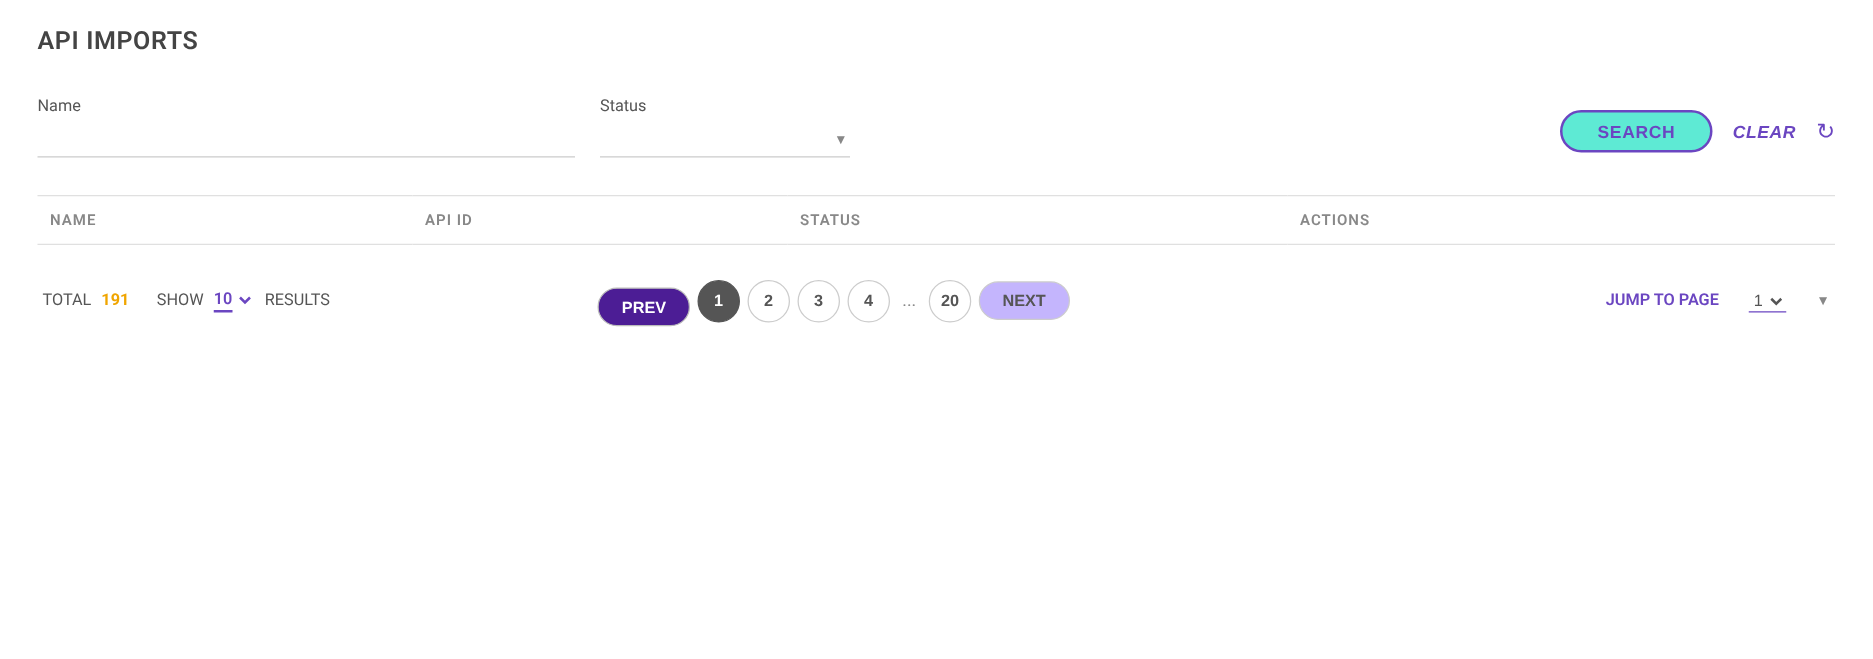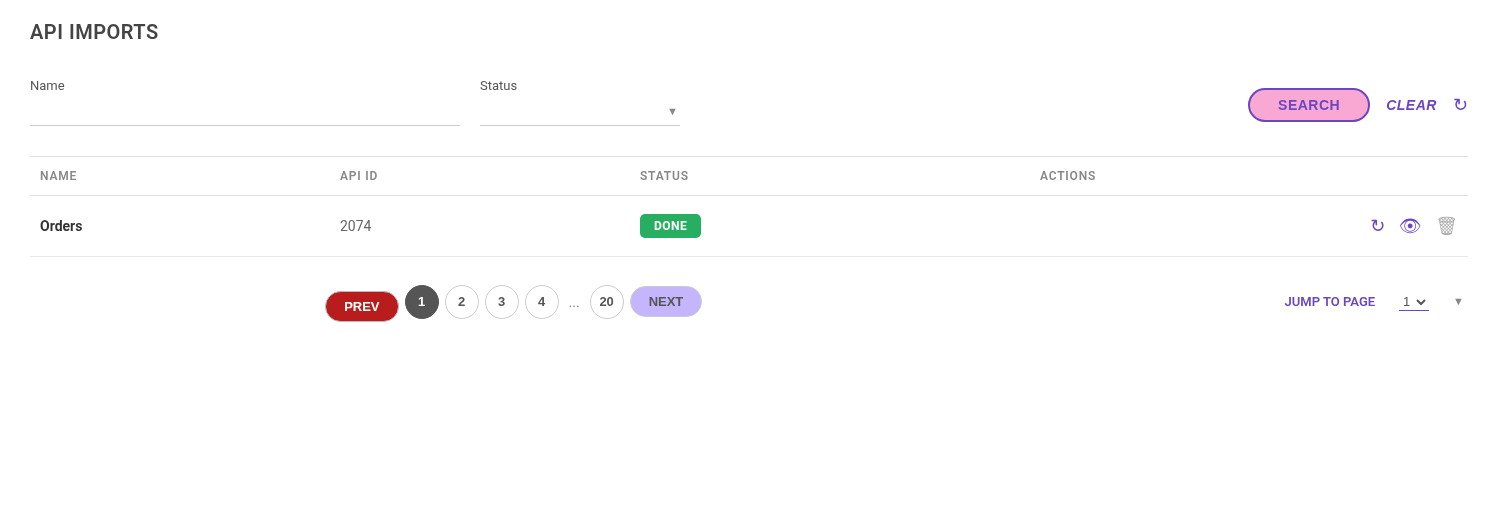--- a/index.html
+++ b/index.html
@@ -76,21 +76,21 @@
       display: flex;
       align-items: center;
       gap: 16px;
       margin-left: auto;
       padding-bottom: 4px;
     }
 
     .btn-search {
       border: 2px solid #6b46c1;
       border-radius: 20px;
-      background: #f9a8d4;
+      background: #5eead4;
       color: #6b46c1;
       font-size: 14px;
       font-weight: 600;
       padding: 7px 28px;
       cursor: pointer;
       letter-spacing: 0.5px;
     }
 
     .btn-clear {
       background: none;
@@ -238,21 +238,21 @@
       background: #d0d0d0;
       color: #888;
       border-radius: 20px;
       padding: 7px 18px;
       font-size: 13px;
       font-weight: 600;
       cursor: pointer;
     }
 
     .btn-prev {
-      background: #b91c1c;
+      background: #4c1d95;
       color: #fff;
       border-color: #bbb;
       margin-top: 10px;
     }
 
     .btn-next {
       background: #c4b5fd;
       color: #555;
       border-color: #ccc;
       text-align: right;
@@ -349,36 +349,38 @@
 <table class="table-container">
   <thead>
     <tr>
       <th style="width:300px">NAME</th>
       <th style="width:300px">API ID</th>
       <th style="width:400px">STATUS</th>
       <th class="actions-col">ACTIONS</th>
     </tr>
   </thead>
   <tbody id="table-body">
-  <tr>
-      <td class="name-cell">Orders</td>
-      <td class="api-id-cell">2074</td>
-      <td>
-        <span class="badge-done">DONE</span>
-      </td>
-      <td class="actions-cell">
-        <button class="action-btn sync" title="Sync">↻</button>
-        <button class="action-btn view" title="View">👁</button>
-        <button class="action-btn delete" title="Delete">🗑</button>
-      </td>
-    </tr>
     </tbody>
 </table>
 
 <div class="pagination-row">
+  <div class="pagination-info">
+    <span>TOTAL</span>
+    <span class="total-count">191</span>
+    <span style="margin-left:14px">SHOW</span>
+    <div class="show-select-wrapper">
+      <span class="show-count">10</span>
+      <select style="width:16px; color:#6b46c1; font-weight:600; font-size:13px; border:none; outline:none; background:transparent; cursor:pointer;">
+        <option>10</option>
+        <option>20</option>
+        <option>50</option>
+      </select>
+    </div>
+    <span>RESULTS</span>
+  </div>
 
   <div class="page-controls">
     <button class="btn-prev">PREV</button>
     <button class="page-btn active">1</button>
     <button class="page-btn">2</button>
     <button class="page-btn">3</button>
     <button class="page-btn">4</button>
     <span class="page-dots">...</span>
     <button class="page-btn">20</button>
     <button class="btn-next">NEXT</button>

